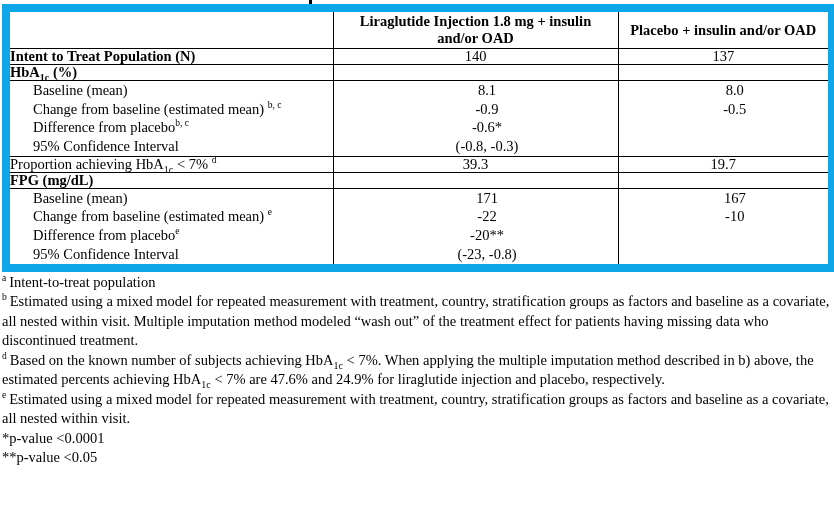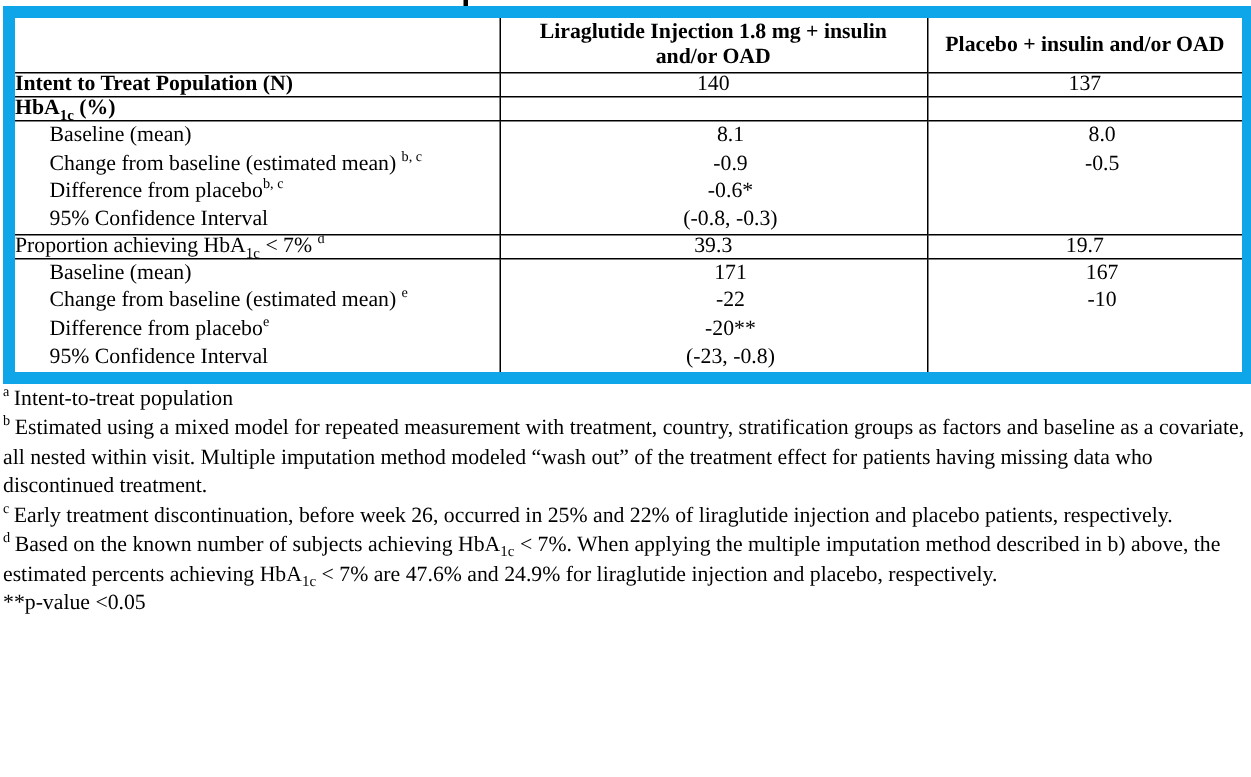--- a/index.html
+++ b/index.html
@@ -76,20 +76,25 @@
           <div class="ln"></div>
         </td>
       </tr>
 
       <tr class="one">
         <td class="lbl"><span>Proportion achieving HbA</span><sub>1c</sub><span> &lt; 7% </span><sup>d</sup></td>
         <td class="val">39.3</td>
         <td class="val">19.7</td>
       </tr>
 
+      <tr class="one sec">
+        <td class="lbl">FPG (mg/dL)</td>
+        <td class="val"></td>
+        <td class="val"></td>
+      </tr>
 
       <tr class="grp">
         <td class="lbl">
           <div class="ln">Baseline (mean)</div>
           <div class="ln"><span>Change from baseline (estimated mean) </span><sup>e</sup></div>
           <div class="ln"><span>Difference from placebo</span><sup>e</sup></div>
           <div class="ln">95% Confidence Interval</div>
         </td>
         <td class="val">
           <div class="ln">171</div>
@@ -103,18 +108,19 @@
           <div class="ln"></div>
           <div class="ln"></div>
         </td>
       </tr>
     </tbody>
   </table>
 
   <div class="fns">
     <div class="fn"><sup>a</sup><span>Intent-to-treat population</span></div>
     <div class="fn"><sup>b</sup><span>Estimated using a mixed model for repeated measurement with treatment, country, stratification groups as factors and baseline as a covariate, all nested within visit. Multiple imputation method modeled “wash out” of the treatment effect for patients having missing data who discontinued treatment.</span></div>
-    <div class="fn"><sup>c</sup><span>Early treatment discontinuation, before week 26, occurred in 25% and 22% of liraglutide injection and placebo patients, respectively.</span></div>
     <div class="fn"><sup>d</sup><span>Based on the known number of subjects achieving HbA</span><sub>1c</sub><span> &lt; 7%. When applying the multiple imputation method described in b) above, the estimated percents achieving HbA</span><sub>1c</sub><span> &lt; 7% are 47.6% and 24.9% for liraglutide injection and placebo, respectively.</span></div>
+    <div class="fn"><sup>e</sup><span>Estimated using a mixed model for repeated measurement with treatment, country, stratification groups as factors and baseline as a covariate, all nested within visit.</span></div>
+    <div class="fn">*p-value &lt;0.0001</div>
     <div class="fn">**p-value &lt;0.05</div>
   </div>
 
 </div>
 
 </body></html>

